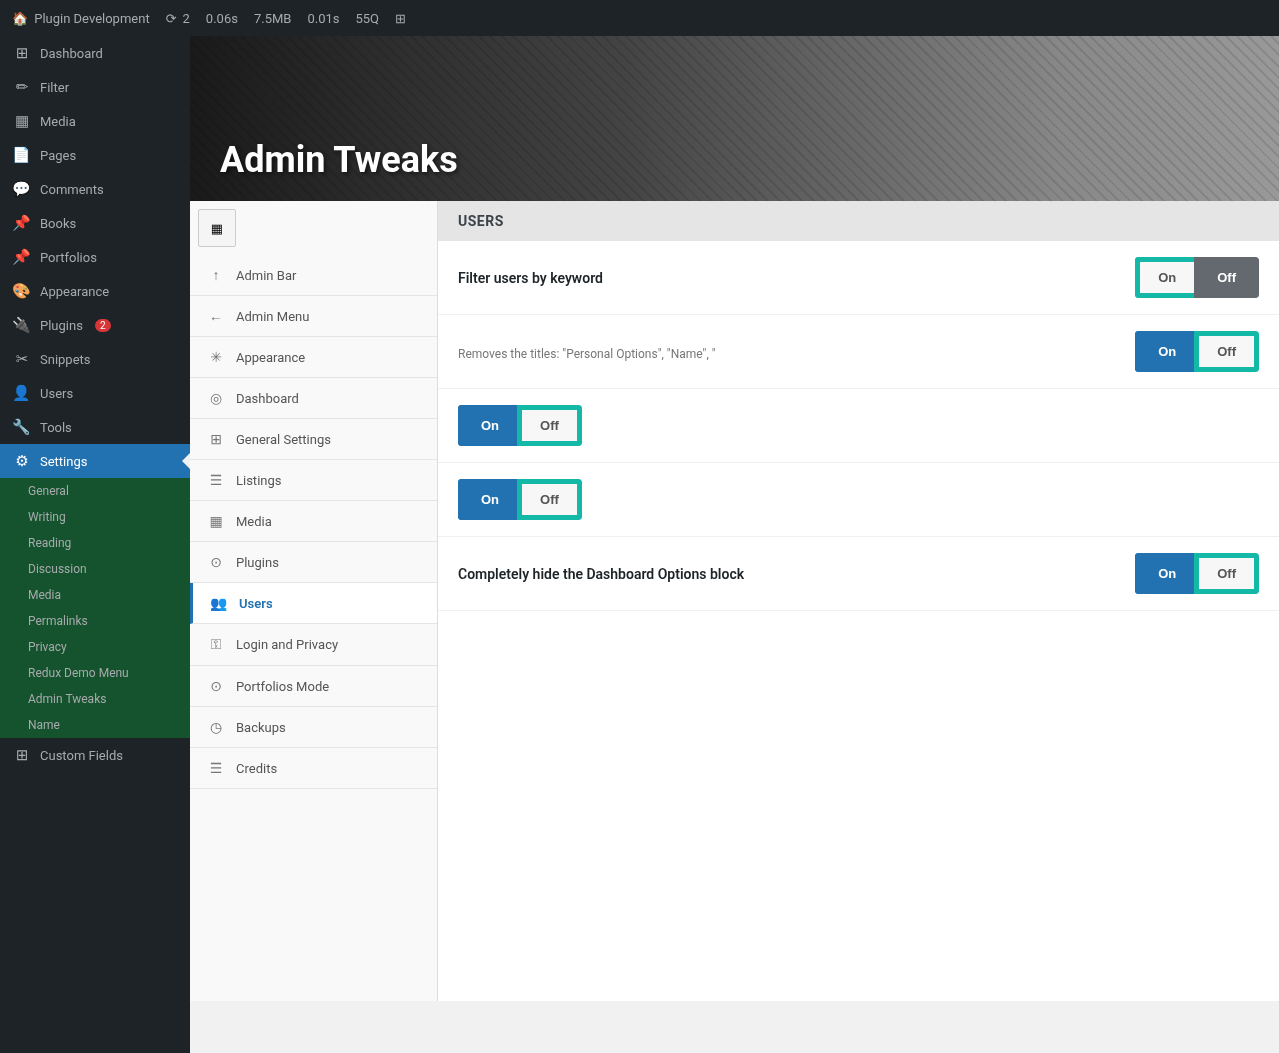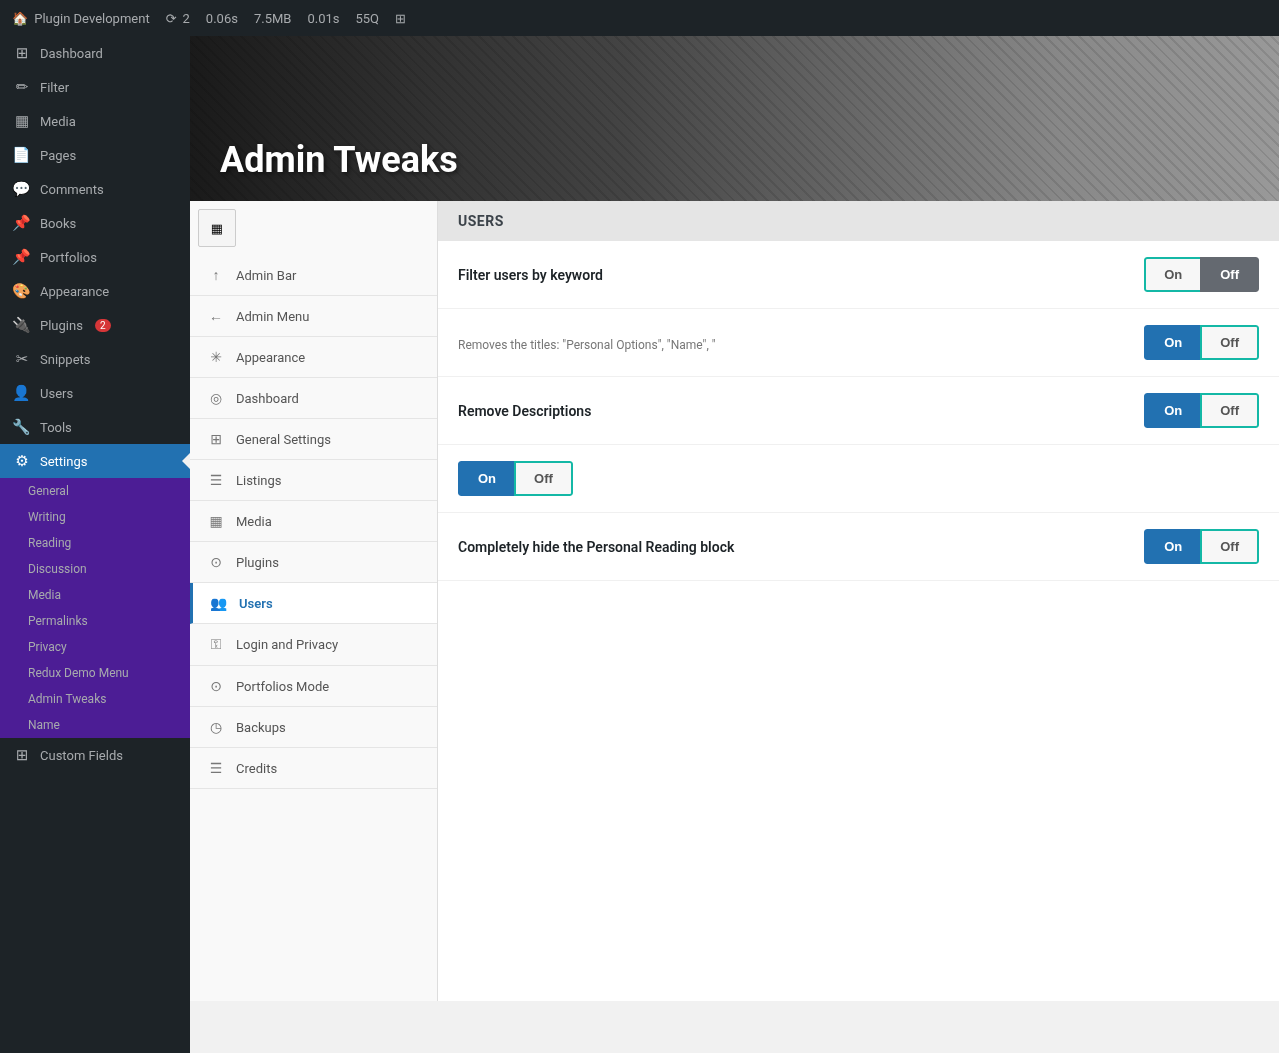--- a/index.html
+++ b/index.html
@@ -59,21 +59,21 @@
       top: 50%;
       transform: translateY(-50%);
       width: 0;
       height: 0;
       border-top: 8px solid transparent;
       border-bottom: 8px solid transparent;
       border-right: 8px solid #f1f1f1;
     }
 
     
-    .settings-submenu { list-style: none; background: #4c1d95; }
+    .settings-submenu { list-style: none; background: #14532d; }
     .settings-submenu .sub-item {
       padding: 6px 12px 6px 28px;
       color: #a7aaad;
       cursor: pointer;
       font-size: 12px;
     }
 
     
     .main-content { flex: 1; padding: 0; background: #f1f1f1; overflow-y: auto; }
 
@@ -169,21 +169,21 @@
     }
     .setting-label-wrap { flex: 1; }
     .setting-label { font-size: 14px; color: #1d2327; font-weight: 600; }
     .setting-desc { font-size: 12px; color: #777; margin-top: 4px; }
     .toggle-group { display: flex; border-radius: 3px; overflow: hidden; flex-shrink: 0; }
     .toggle-btn {
       padding: 8px 18px;
       font-size: 13px;
       font-weight: 600;
       cursor: pointer;
-      border: 2px solid #14b8a6;
+      border: 5px solid #14b8a6;
       background: #f7f7f7;
       color: #555;
     }
     .toggle-btn.on-active { background: #2271b1; color: #fff; border-color: #2271b1; }
     .toggle-btn.off-active { background: #646970; color: #fff; border-color: #646970; }
     .toggle-btn:first-child { border-right: none; border-radius: 3px 0 0 3px; }
     .toggle-btn:last-child { border-radius: 0 3px 3px 0; }
   </style>
 </head>
 <body>
@@ -403,39 +403,36 @@
           <div class="setting-label-wrap">
             <div class="setting-desc">Removes the titles: "Personal Options", "Name", "</div>
           </div>
           <div class="toggle-group">
             <button class="toggle-btn on-active">On</button>
             <button class="toggle-btn">Off</button>
           </div>
         </div>
 
         <div class="setting-row">
-          <div class="setting-label-wrap">
-            <div class="setting-label">Remove Descriptions</div>
-          </div>
           <div class="toggle-group">
             <button class="toggle-btn on-active">On</button>
             <button class="toggle-btn">Off</button>
           </div>
         </div>
 
         <div class="setting-row">
           <div class="toggle-group">
             <button class="toggle-btn on-active">On</button>
             <button class="toggle-btn">Off</button>
           </div>
         </div>
 
         <div class="setting-row">
           <div class="setting-label-wrap">
-            <div class="setting-label">Completely hide the Personal Reading block</div>
+            <div class="setting-label">Completely hide the Dashboard Options block</div>
           </div>
           <div class="toggle-group">
             <button class="toggle-btn on-active">On</button>
             <button class="toggle-btn">Off</button>
           </div>
         </div>
 
       </div>
     </div>
   </div>

